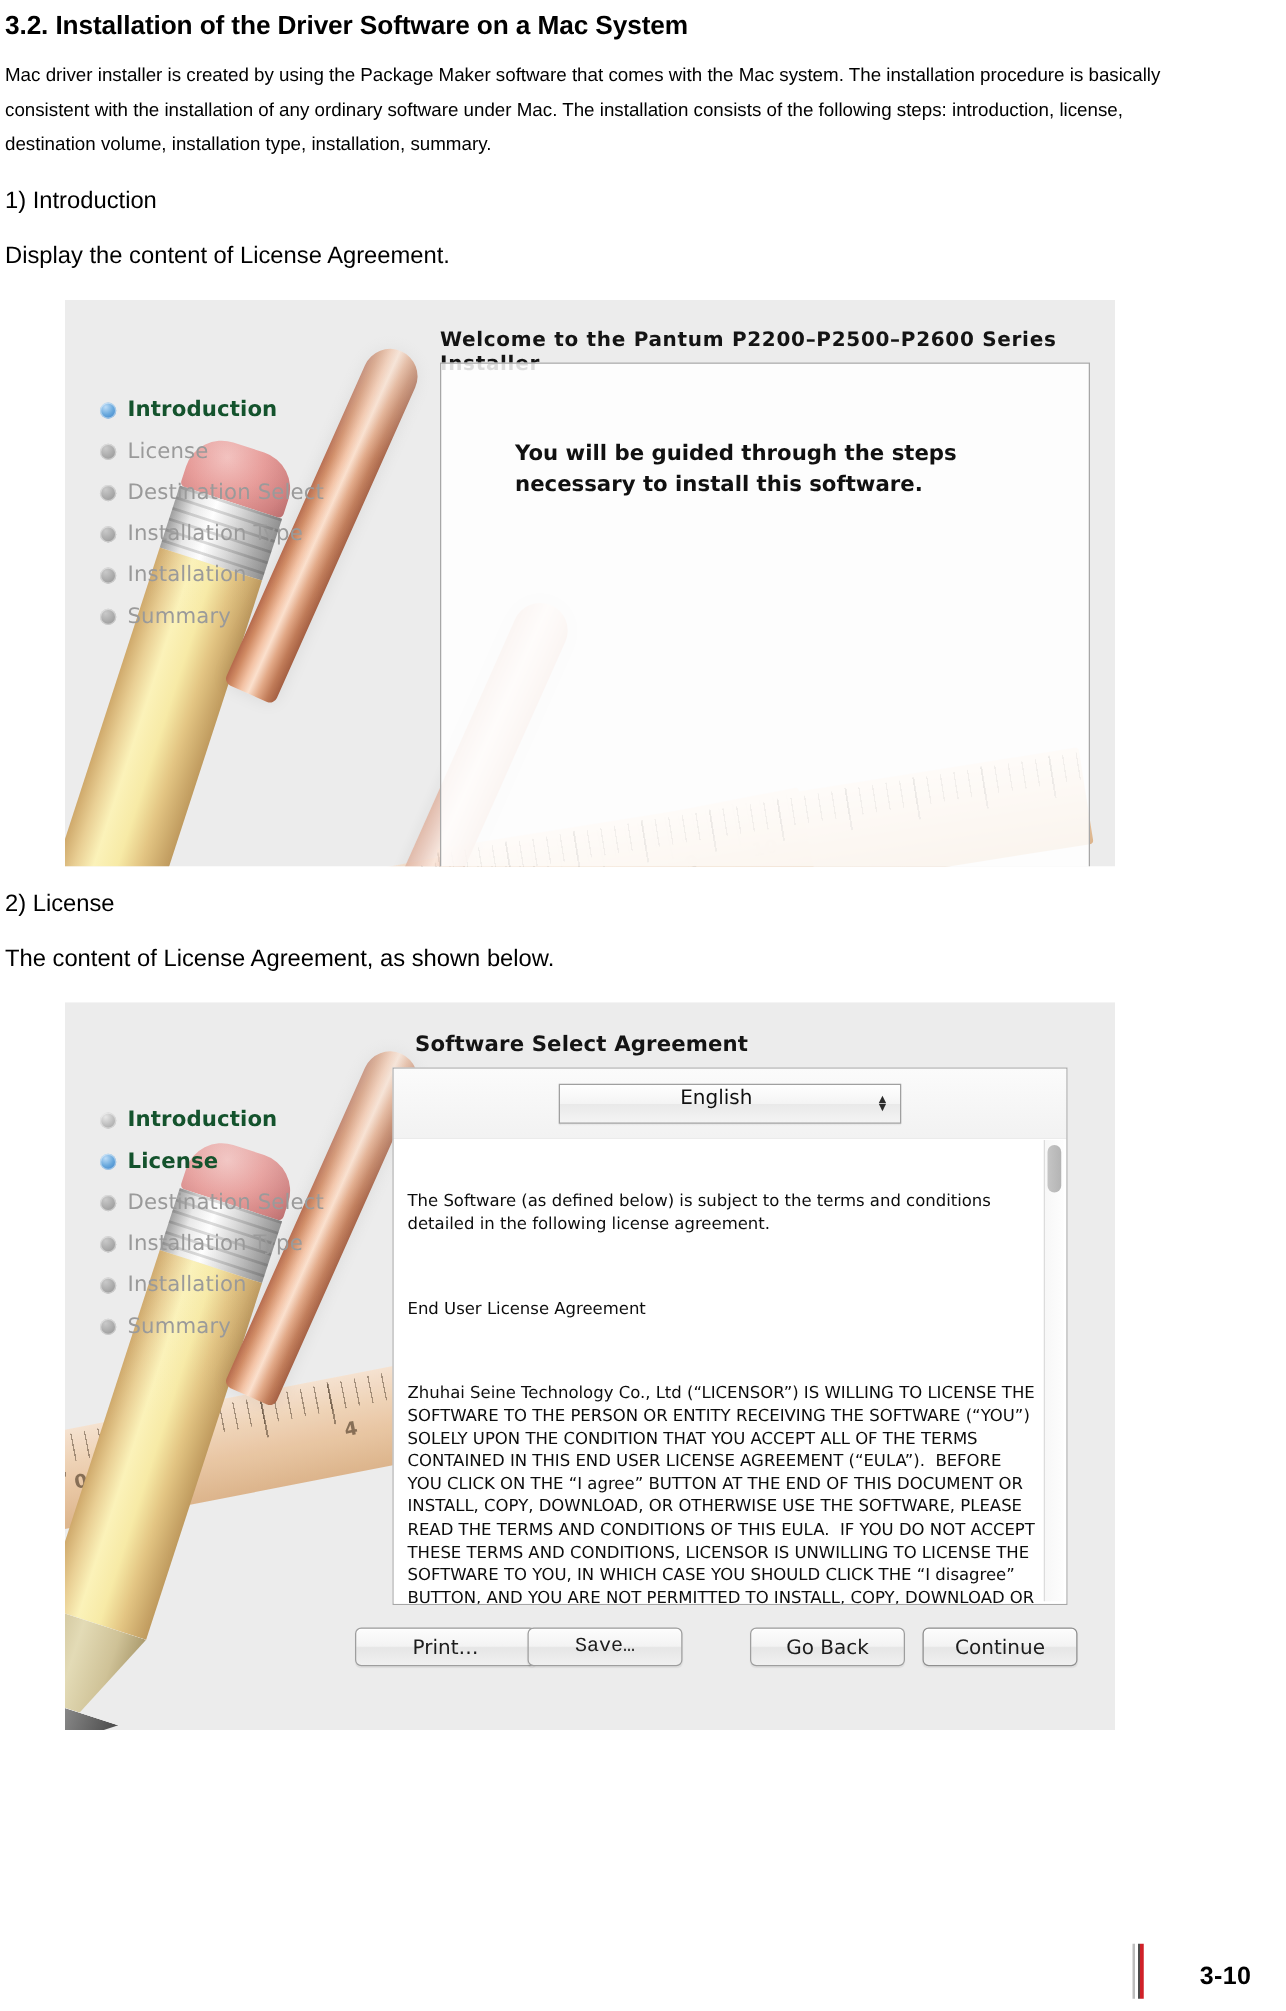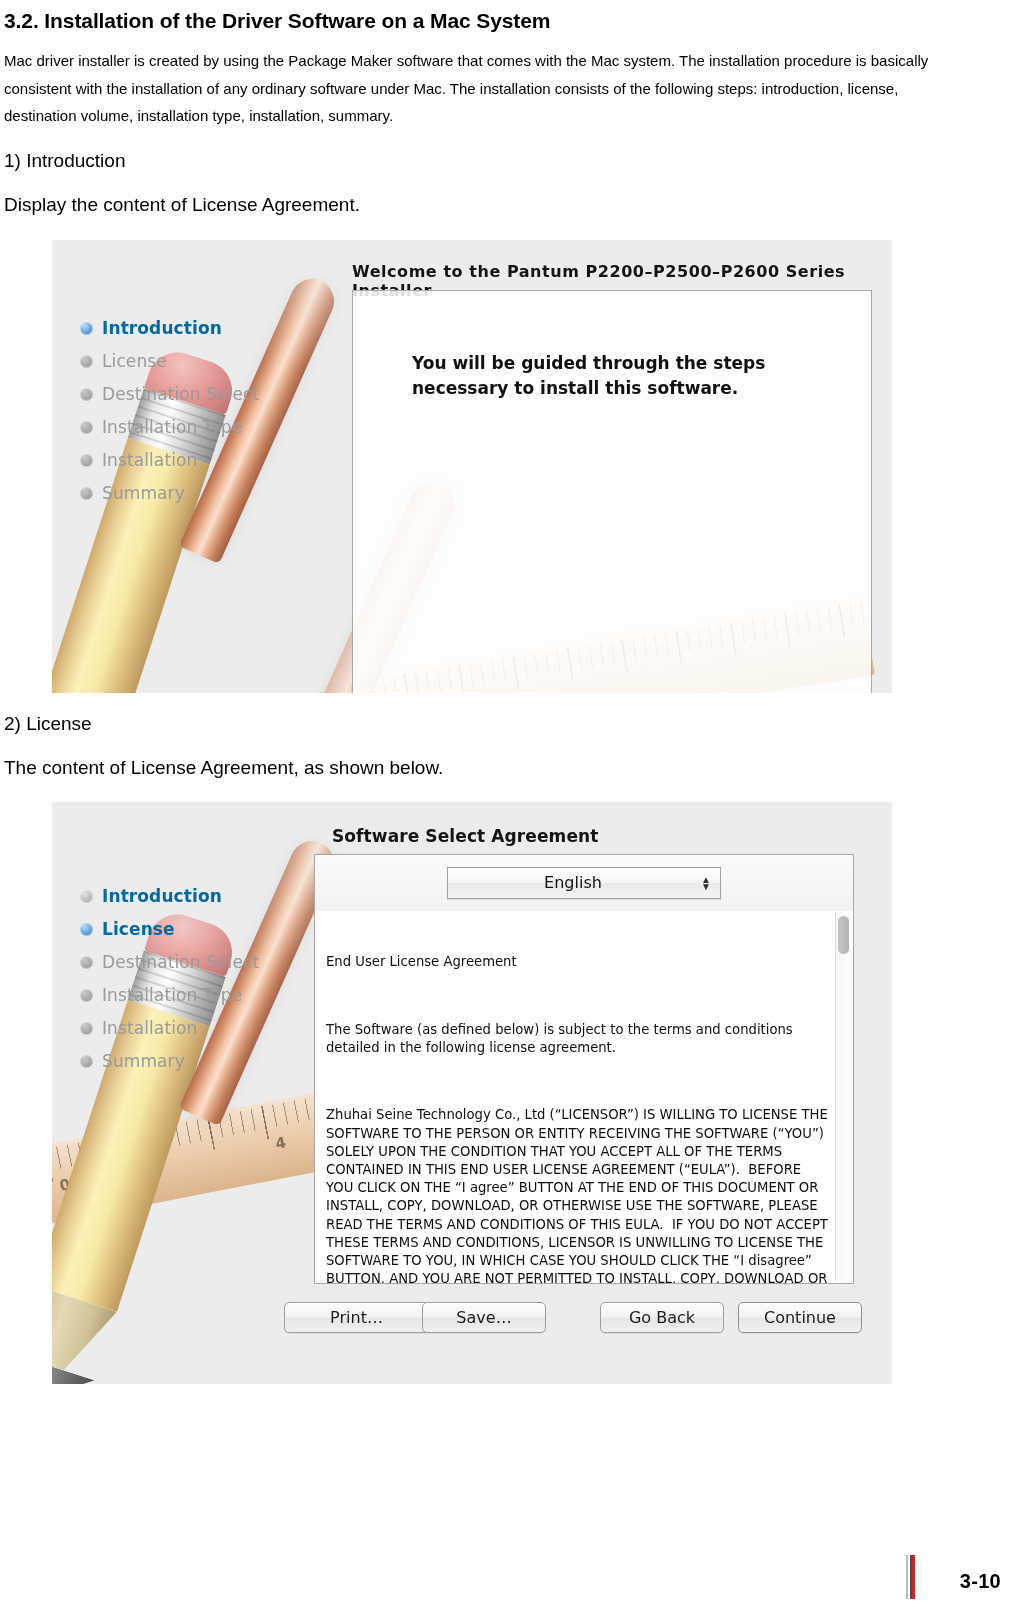--- a/index.html
+++ b/index.html
@@ -163,21 +163,21 @@
     background: radial-gradient(circle at 35% 28%, #c9c9c9 0%, #a9a9a9 55%, #8e8e8e 100%);
     box-shadow: inset 0 0 0 1px rgba(255,255,255,.45);
   }
   .step.active .dot {
     background: radial-gradient(circle at 35% 28%, #bcdcf7 0%, #6aa9dd 48%, #2f79c4 100%);
   }
   .step.done .dot {
     background: radial-gradient(circle at 35% 28%, #e6e6e6 0%, #bdbdbd 52%, #9a9a9a 100%);
   }
   .step.active .label,
-  .step.done .label { color: #0369a1; font-weight: bold; }
+  .step.done .label { color: #14532d; font-weight: bold; }
   .step .label { color: #8d8d8d; font-weight: bold; letter-spacing: .1px; }
   .step.pending .label { color: #9a9a9a; font-weight: normal; }
 
   
   .panel-title {
     position: absolute;
     z-index: 5;
     font-family: "DejaVu Sans", sans-serif;
     font-size: 16px;
     font-weight: bold;
@@ -246,21 +246,20 @@
     justify-content: center;
   }
   .lang-select {
     width: 272px;
     height: 30px;
     border: 1px solid #a0a0a0;
     border-radius: 0;
     background: linear-gradient(180deg,#ffffff 0%, #f4f4f4 50%, #e9e9e9 52%, #f4f4f4 100%);
     box-shadow: 0 1px 1px rgba(0,0,0,.08);
     display: flex;
-    align-items: center;
     position: relative;
   }
   .lang-select .val {
     flex: 1;
     text-align: center;
     font-family: "DejaVu Sans", sans-serif;
     font-size: 16px;
     color: #111;
     padding-right: 22px;
   }
@@ -301,21 +300,21 @@
   .vscroll .thumb {
     position: absolute;
     left: 2px; top: 4px;
     width: 11px; height: 38px;
     border-radius: 6px;
     background: linear-gradient(90deg,#c5c5c5,#b4b4b4);
   }
 
   
   .btn-print    { left: 232px; top: 500px; width: 145px; }
-  .btn-save     { left: 370px; top: 500px; width: 124px; }
+  .btn-save     { left: 370px; top: 500px; width: 124px; font-family: Liberation Mono, monospace; }
   .btn-goback-2 { left: 548px; top: 500px; width: 124px; }
   .btn-cont-2   { left: 686px; top: 500px; width: 124px; }
 
   
   .footer {
     position: absolute;
     left: 0; right: 0;
     bottom: 14px;
     height: 44px;
   }
@@ -459,22 +458,22 @@
           <span class="val">English</span>
           <span class="stepper">
             <span>▲</span>
             <span>▼</span>
           </span>
         </div>
       </div>
 
       <div class="eula-scroll">
         <div class="eula-text">
+          <div class="blk">The Software (as defined below) is subject to the terms and conditions detailed in the following license agreement.</div>
           <div class="blk">End User License Agreement</div>
-          <div class="blk">The Software (as defined below) is subject to the terms and conditions detailed in the following license agreement.</div>
           <div class="blk">Zhuhai Seine Technology Co., Ltd (“LICENSOR”) IS WILLING TO LICENSE THE SOFTWARE TO THE PERSON OR ENTITY RECEIVING THE SOFTWARE (“YOU”) SOLELY UPON THE CONDITION THAT YOU ACCEPT ALL OF THE TERMS CONTAINED IN THIS END USER LICENSE AGREEMENT (“EULA”).  BEFORE YOU CLICK ON THE “I agree” BUTTON AT THE END OF THIS DOCUMENT OR INSTALL, COPY, DOWNLOAD, OR OTHERWISE USE THE SOFTWARE, PLEASE READ THE TERMS AND CONDITIONS OF THIS EULA.  IF YOU DO NOT ACCEPT THESE TERMS AND CONDITIONS, LICENSOR IS UNWILLING TO LICENSE THE SOFTWARE TO YOU, IN WHICH CASE YOU SHOULD CLICK THE “I disagree” BUTTON, AND YOU ARE NOT PERMITTED TO INSTALL, COPY, DOWNLOAD OR OTHERWISE USE THE SOFTWARE AND YOU MUST IMMEDIATELY REMOVE THE SOFTWARE FROM YOUR SYSTEM.  BY CLICKING ON THE “I agree” BUTTON OR INSTALLING, COPYING, DOWNLOADING OR</div>
         </div>
       </div>
 
       <div class="vscroll">
         <div class="thumb"></div>
       </div>
     </div>
 
     <div class="steps steps-2">

